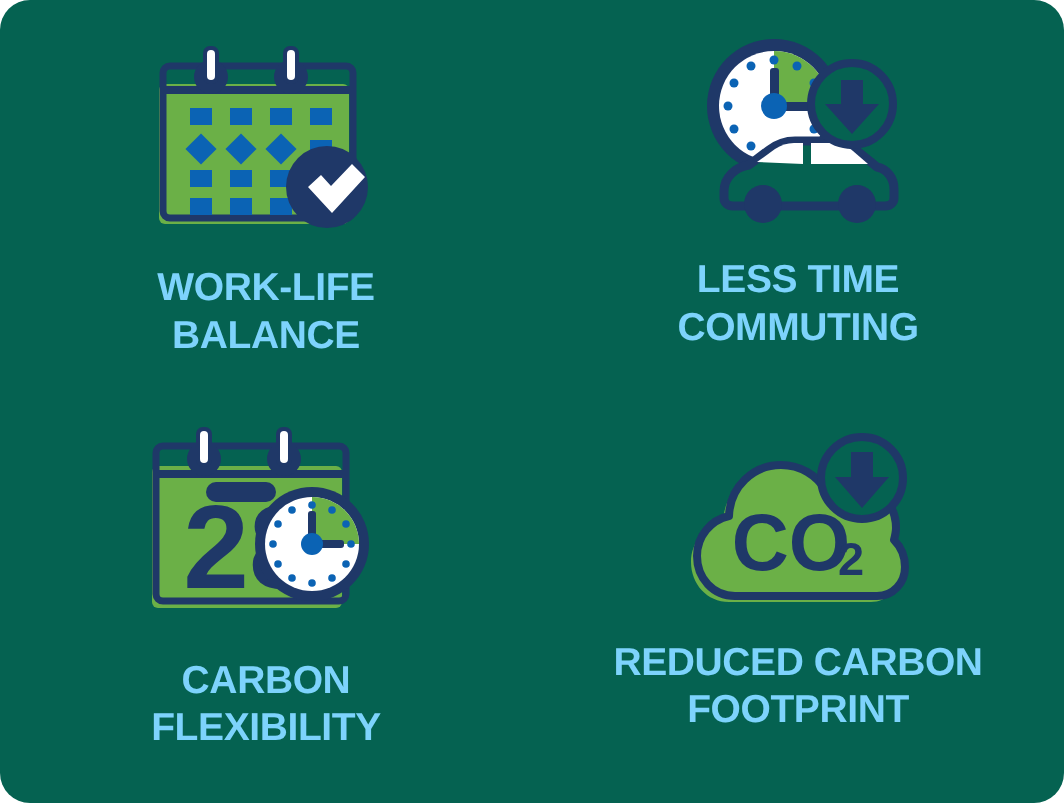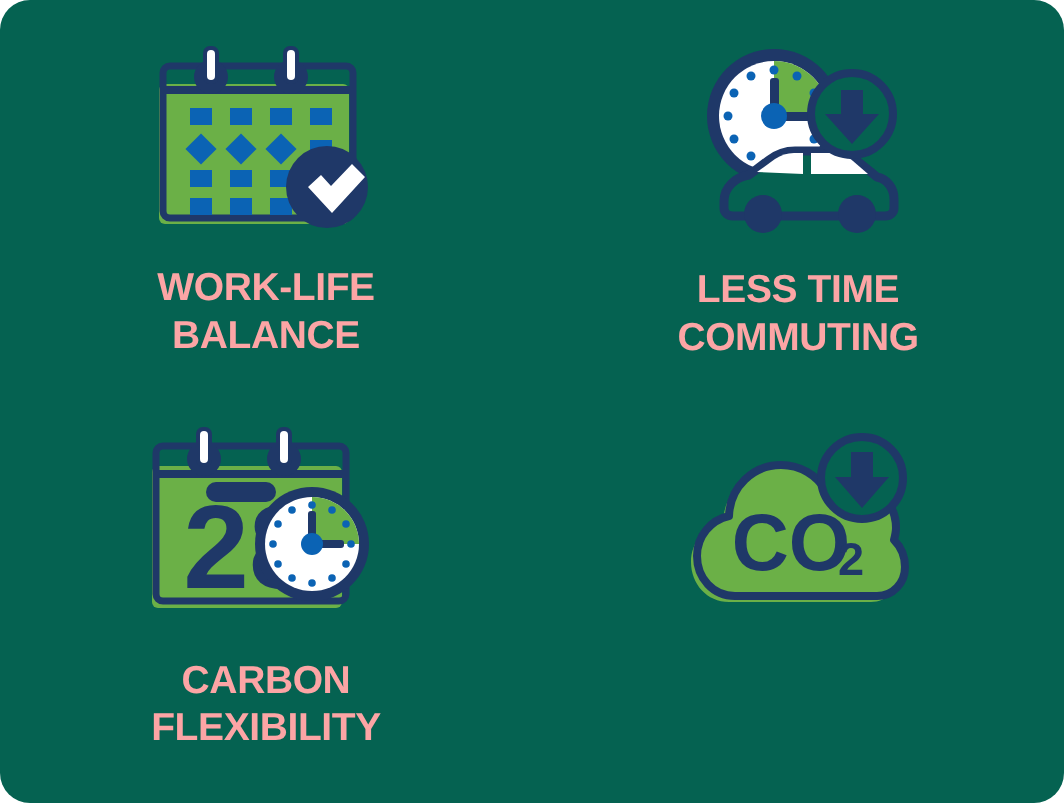--- a/index.html
+++ b/index.html
@@ -31,33 +31,33 @@
     grid-template-rows: 1fr 1fr;
   }
   .cell {
     display: flex;
     flex-direction: column;
     align-items: center;
     justify-content: flex-start;
     box-sizing: border-box;
   }
   .cell-tl { padding-top: 46px; }
-  .cell-tr { padding-top: 38px; }
+  .cell-tr { padding-top: 28px; }
   .cell-bl { padding-top: 24px; }
   .cell-br { padding-top: 24px; align-items: center; }
 
   .icon-wrap {
     display: block;
     line-height: 0;
   }
   .icon-wrap svg { display: block; }
 
   .label {
     margin-top: 18px;
-    color: #fca5a5;
+    color: #7dd3fc;
     font-weight: 700;
     font-size: 39px;
     line-height: 1.22;
     letter-spacing: -0.4px;
     text-align: center;
     font-family: "Liberation Sans", "DejaVu Sans", sans-serif;
     font-stretch: condensed;
     white-space: pre-line;
     text-rendering: geometricPrecision;
   }
@@ -232,16 +232,18 @@
                    C117 39 134 49 143 65 C150 60 159 57 168 57 C193 57 213 77 213 102
                    C213 106 212 110 211 114 C218 121 222 131 222 141 C222 157 210 170 194 170 Z" fill="#6BB047" stroke="#1F3868" stroke-width="8" stroke-linejoin="round"></path>
 
           <text x="108" y="144" text-anchor="middle" font-family="Liberation Sans, DejaVu Sans, sans-serif" font-size="79" font-weight="700" fill="#1F3868">CO</text>
           <text x="168" y="149" text-anchor="middle" font-family="Liberation Sans, DejaVu Sans, sans-serif" font-size="47" font-weight="700" fill="#1F3868">2</text>
 
           <circle cx="179" cy="52" r="41" fill="#056251" stroke="#1F3868" stroke-width="8"></circle>
           <path d="M168 26 h22 v25 h16 l-27 31 l-27 -31 h16 z" fill="#1F3868"></path>
         </svg>
       </span>
+      <div class="label label-br">REDUCED CARBON
+FOOTPRINT</div>
     </div>
 
   </div>
 </div>
 
 </body></html>

